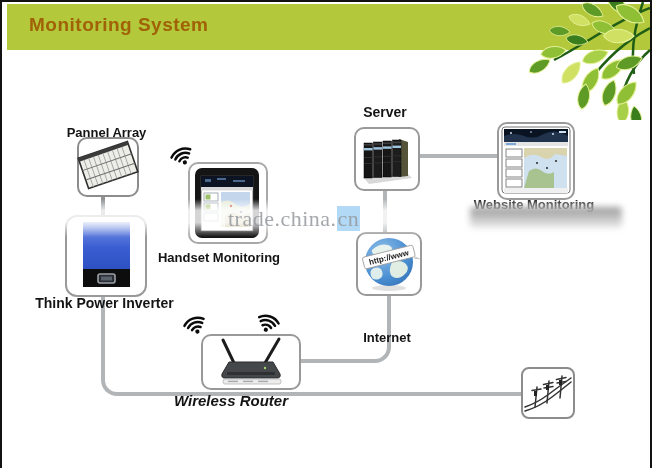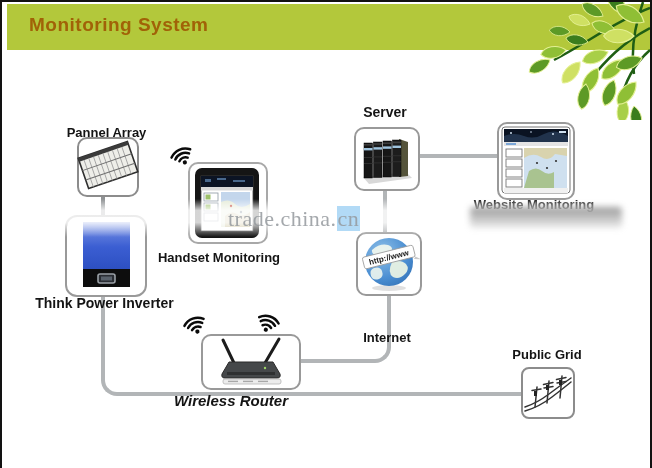--- a/index.html
+++ b/index.html
@@ -277,21 +277,20 @@
         <g fill="#a8a8a8">
             <rect x="25" y="44.7" width="10" height="1.4"></rect>
             <rect x="40" y="44.7" width="10" height="1.4"></rect>
             <rect x="55" y="44.7" width="10" height="1.4"></rect>
           </g>
       </svg>
     </span>
   </div>
   <div class="lbl" style="left:149px;top:390px;width:160px;font-size:15px;font-style:italic;">Wireless Router</div>
 
-  <div class="lbl" style="left:500px;top:345px;width:90px;">Public Grid</div>
   <div class="node-box" style="left:519px;top:365px;width:50px;height:48px;border-radius:8px;border-color:#8c8c8c;">
     <span>
       <svg width="50" height="48" viewBox="0 0 50 48">
         <g stroke="#333" stroke-width="1.5" fill="none" stroke-linecap="round">
           <line x1="12" y1="38" x2="14" y2="18"></line>
             <line x1="9" y1="21.5" x2="18" y2="20"></line>
           <line x1="24" y1="34" x2="26" y2="12"></line>
             <line x1="20.5" y1="15.5" x2="30" y2="13.5"></line>
             <line x1="21" y1="19" x2="30" y2="17.5"></line>
           <line x1="37" y1="29" x2="39" y2="7"></line>

